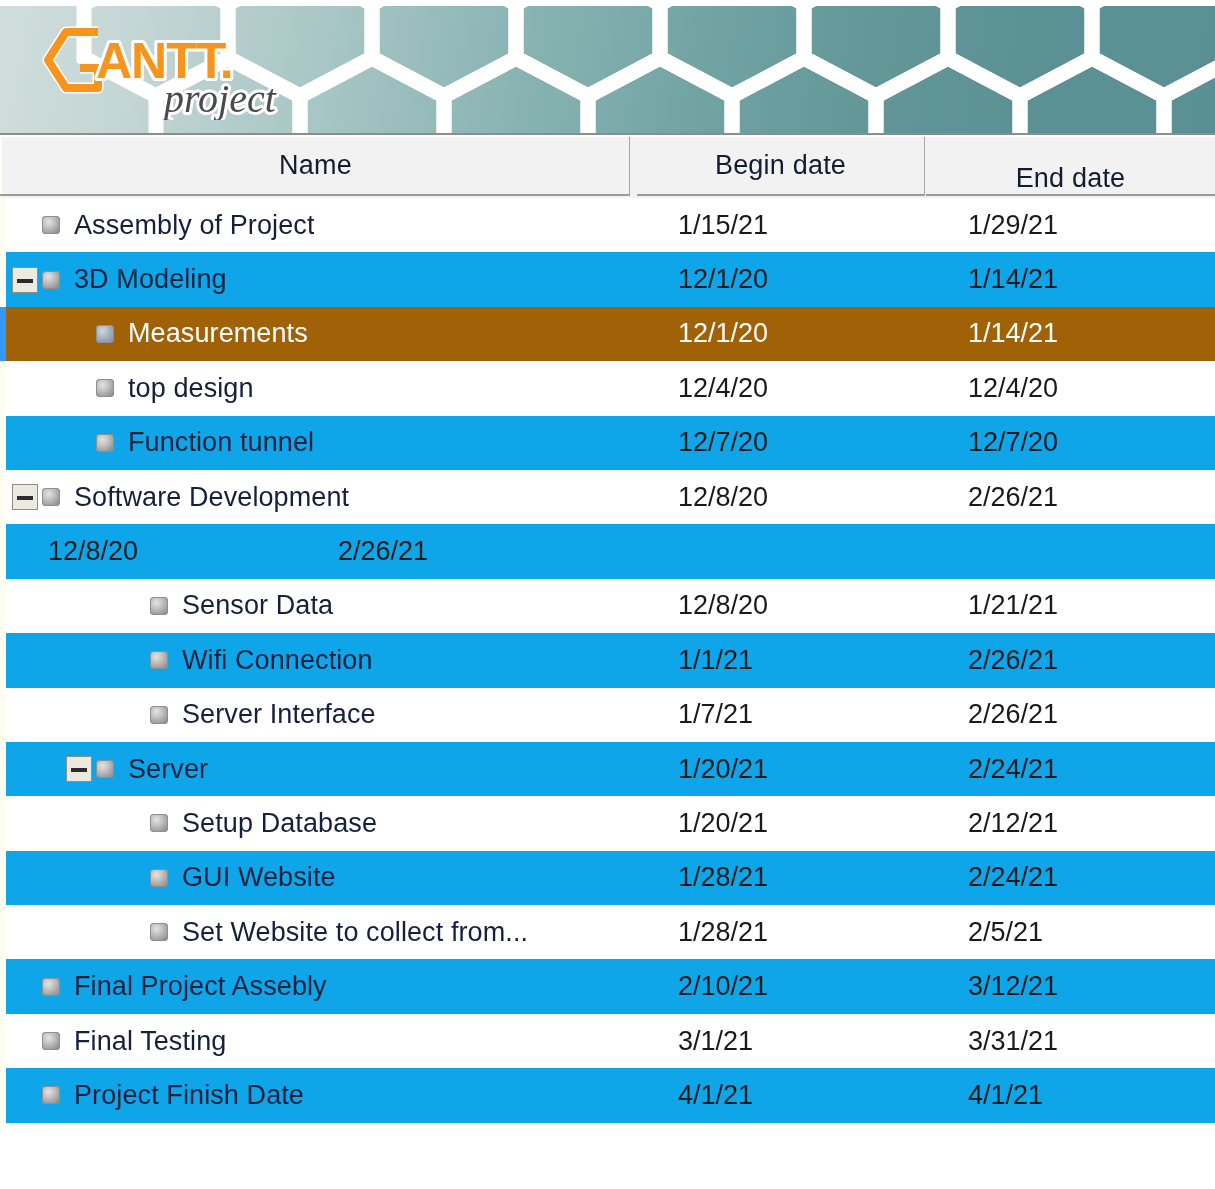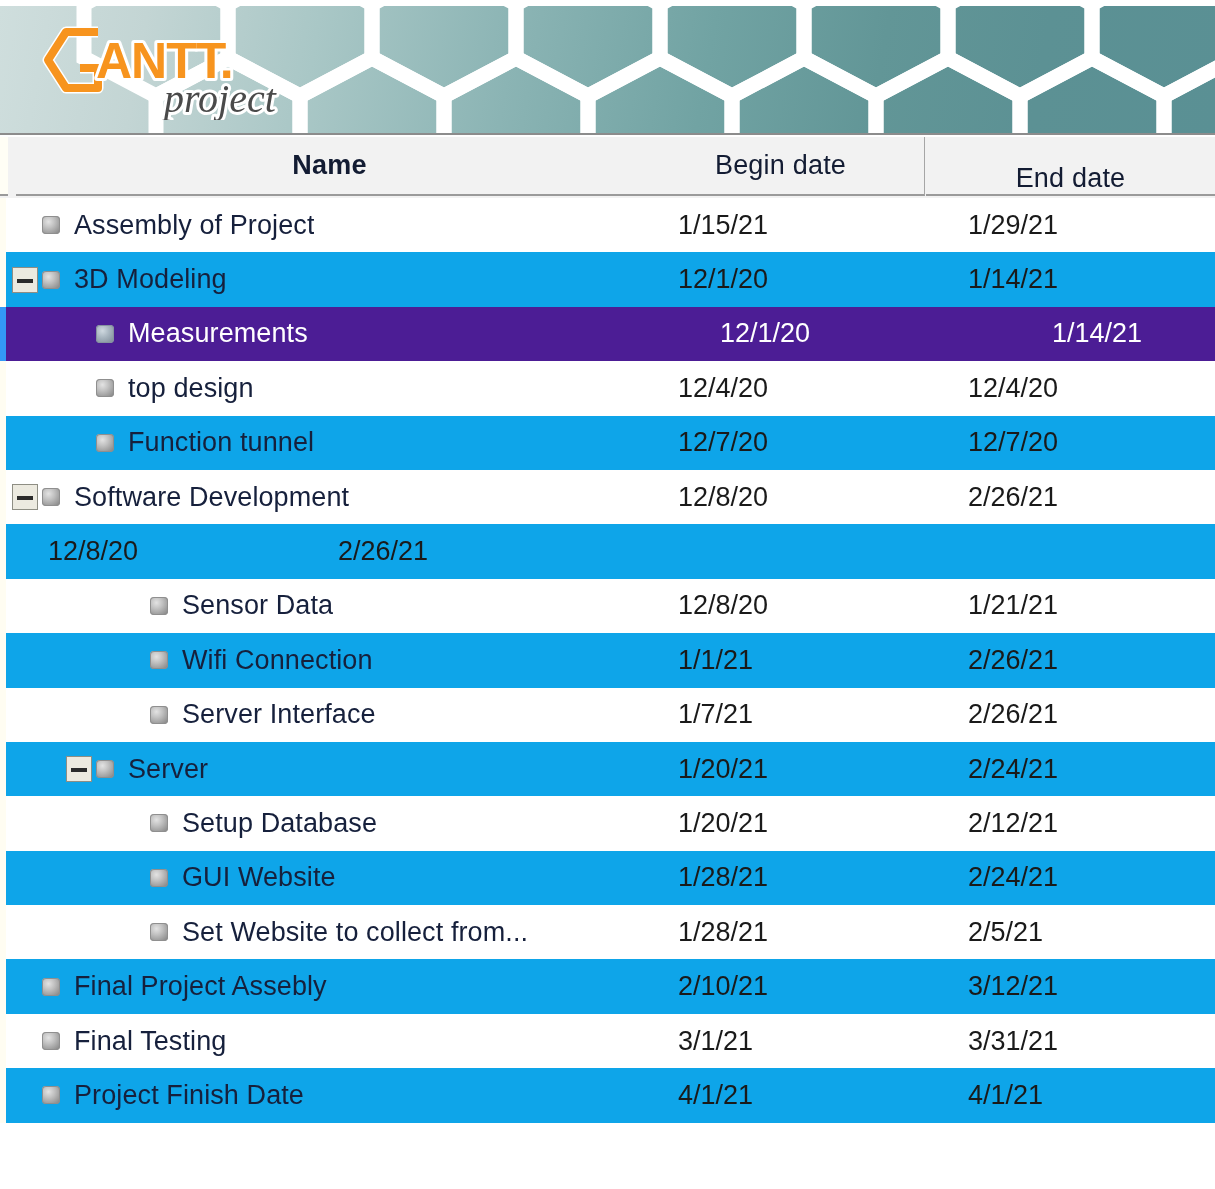--- a/index.html
+++ b/index.html
@@ -85,21 +85,21 @@
   .hdr-left-pad {
     position: absolute;
     left: 0;
     top: 0;
     width: 8px;
     height: 59px;
     background: #fffef5;
     border-bottom: 2px solid #9a9a9a;
     box-sizing: border-box;
   }
-  .hdr-name  { left: 16px;   width: 628px; font-weight: bold; }
+  .hdr-name  { left: 2px;   width: 628px; }
   .hdr-begin { left: 637px; width: 288px; justify-content: center; }
   .hdr-end   { left: 926px; width: 289px; border-right: none; align-items: flex-end; }
 
   
   .table {
     position: absolute;
     left: 0;
     top: 198px;
     width: 1215px;
     background: #ffffff;
@@ -107,21 +107,21 @@
   .row {
     position: relative;
     height: 54.4px;
     display: flex;
     align-items: center;
     background: #ffffff;
     border-left: 6px solid #fffdf2;
     box-sizing: border-box;
   }
   .row.alt  { background: #0ea5e9; }
-  .row.sel  { background: #4c1d95; border-left-color: #3399f7; gap: 42px; }
+  .row.sel  { background: #a16207; border-left-color: #3399f7; }
 
   .cell-name {
     position: relative;
     width: 630px;
     height: 100%;
     display: flex;
     align-items: center;
     overflow: hidden;
     flex: 0 0 auto;
   }

